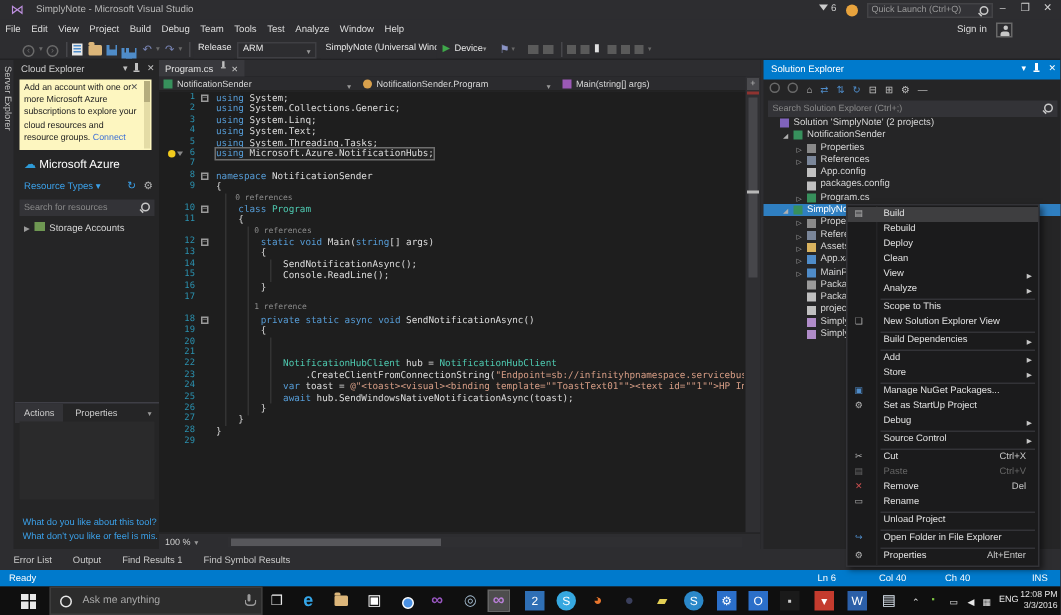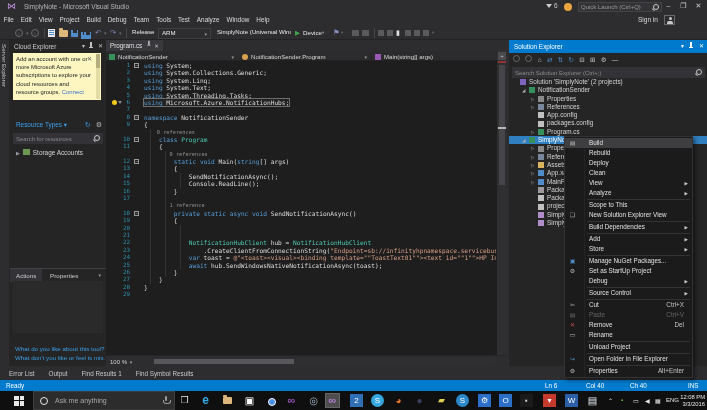--- a/index.html
+++ b/index.html
@@ -232,20 +232,21 @@
         <span class="ic"><span class="pin-ic"></span></span>
         <span class="ic">▾</span>
       </div>
       <div id="cloud-note">
         <span>Add an account with one or more Microsoft Azure subscriptions to explore your cloud resources and resource groups. </span><a>Connect</a>
         <span class="close">✕</span>
         <span class="sb">
             <i></i>
           </span>
       </div>
+      <div id="azure-row"><span class="cloud-ic">☁</span> <span>Microsoft Azure</span></div>
       <div id="resource-row"><span>Resource Types</span> ▾<span class="gear">⚙</span><span class="refresh">↻</span></div>
       <div id="cloud-search"><span>Search for resources</span><span class="mag-ic"></span></div>
       <div id="storage-row"><span class="arr">▶</span><span class="tbl"></span><span>Storage Accounts</span></div>
       <div id="cloud-tabs">
         <span class="cloud-tab active">Actions</span>
         <span class="cloud-tab">Properties</span>
         <span class="chev">▼</span>
       </div>
       <div id="cloud-propbox"></div>
       <div class="cloud-link" style="bottom:13px;">What do you like about this tool?</div>

